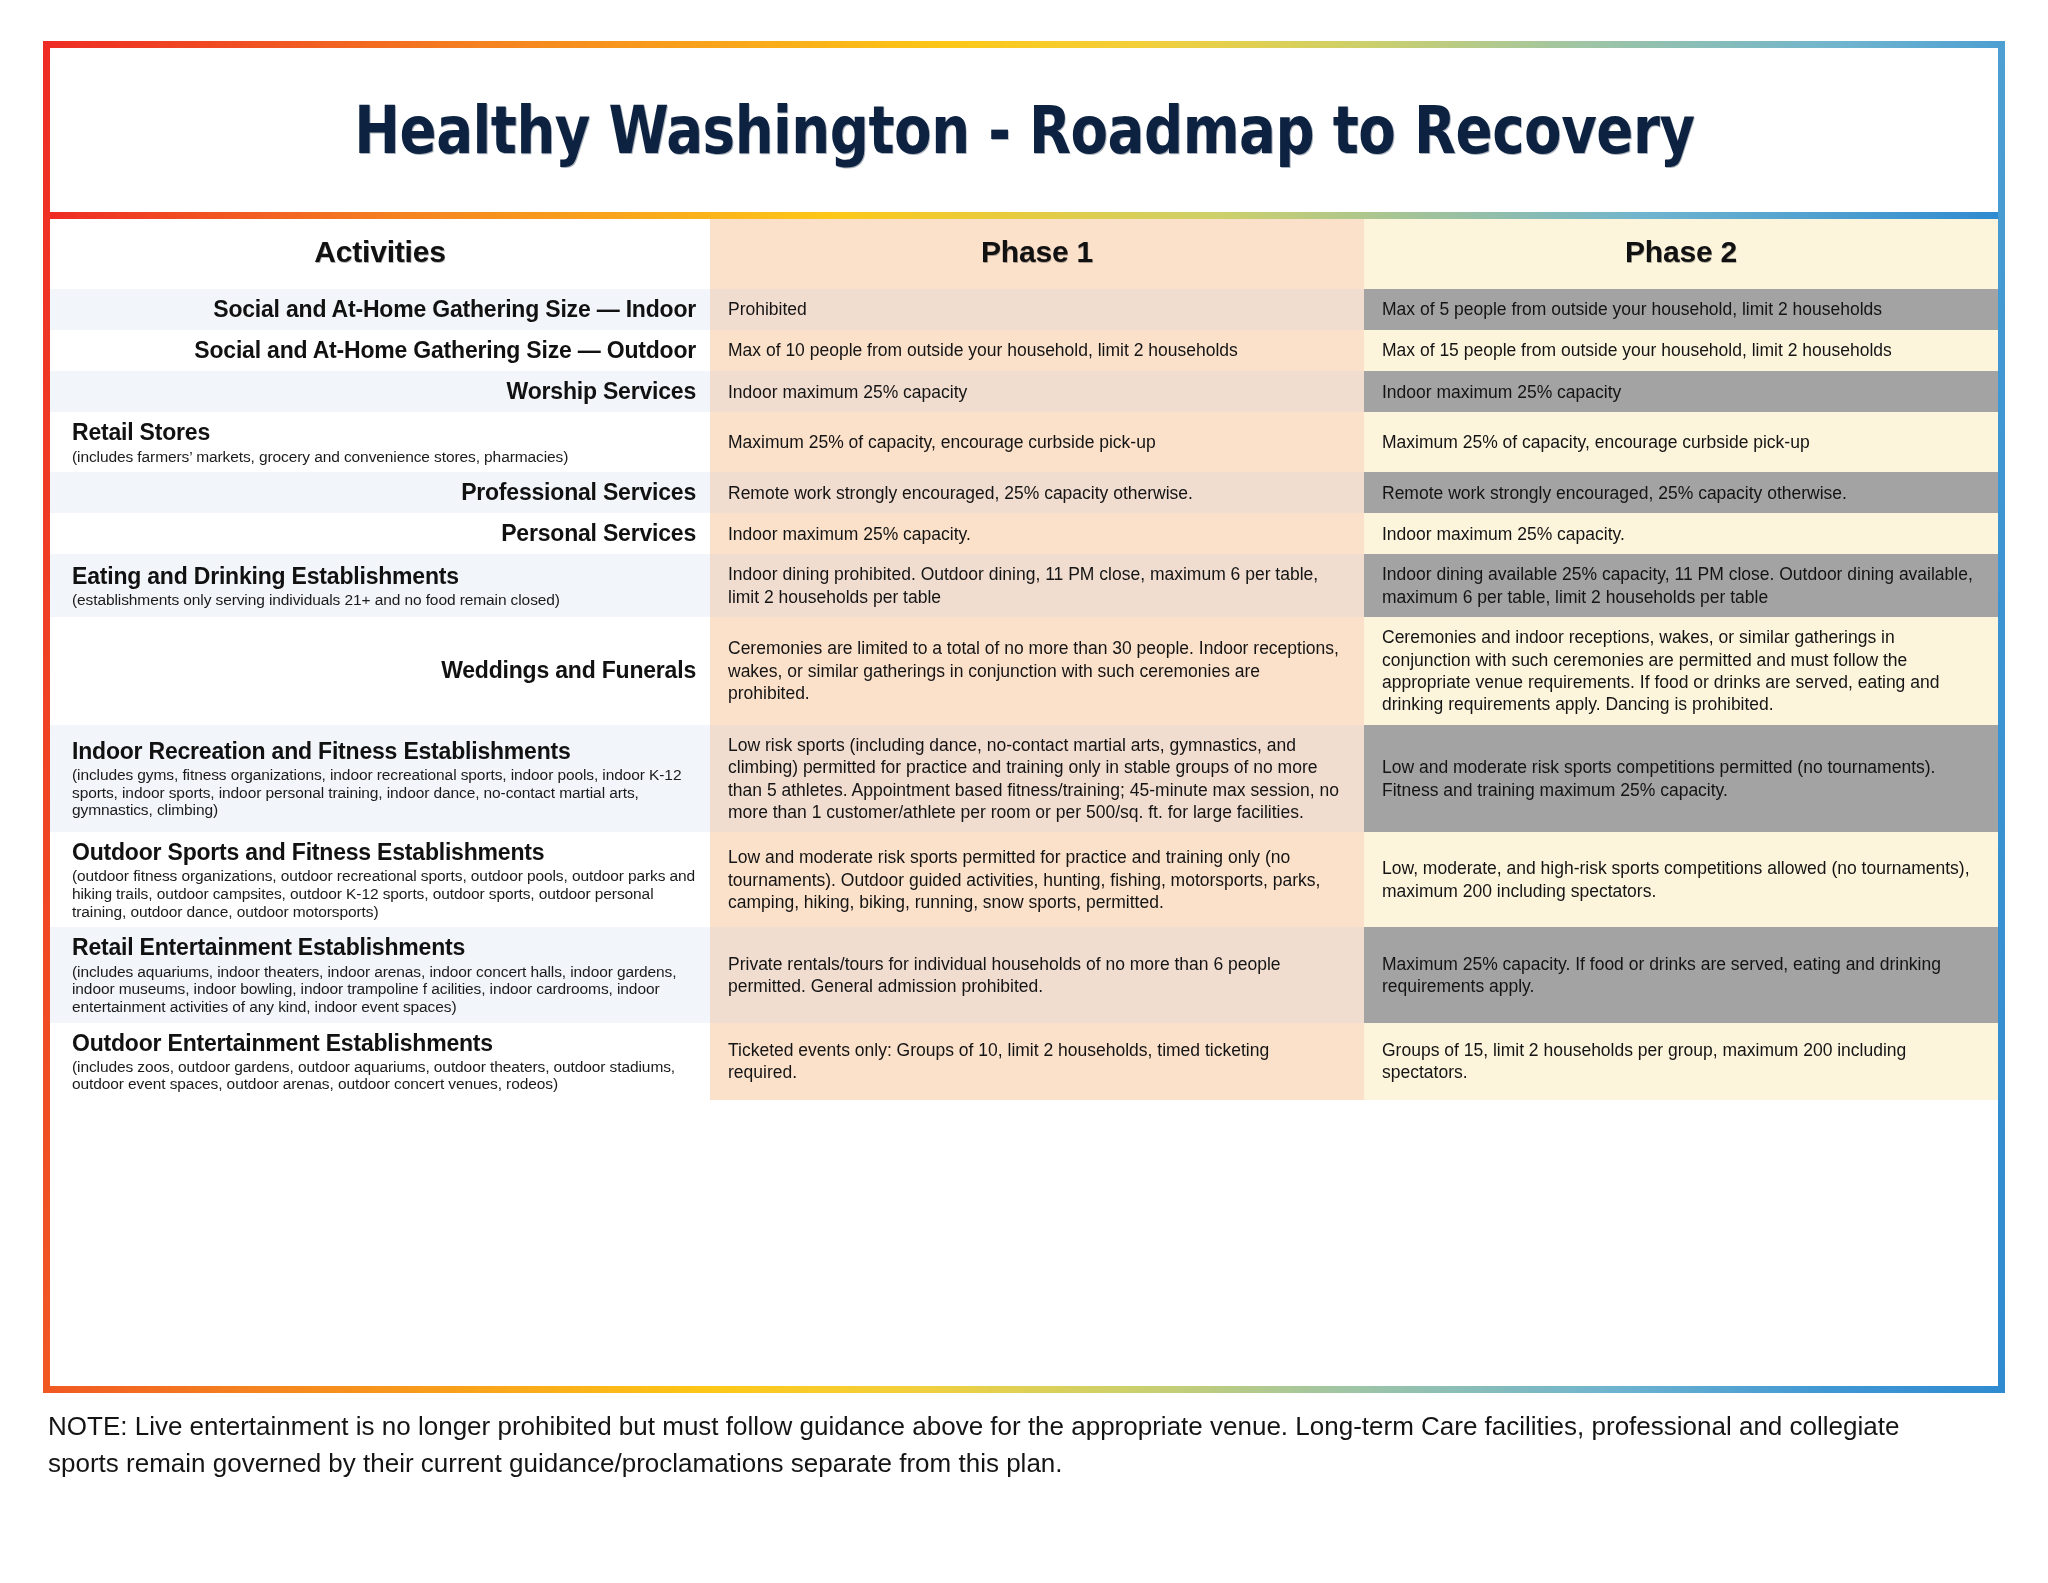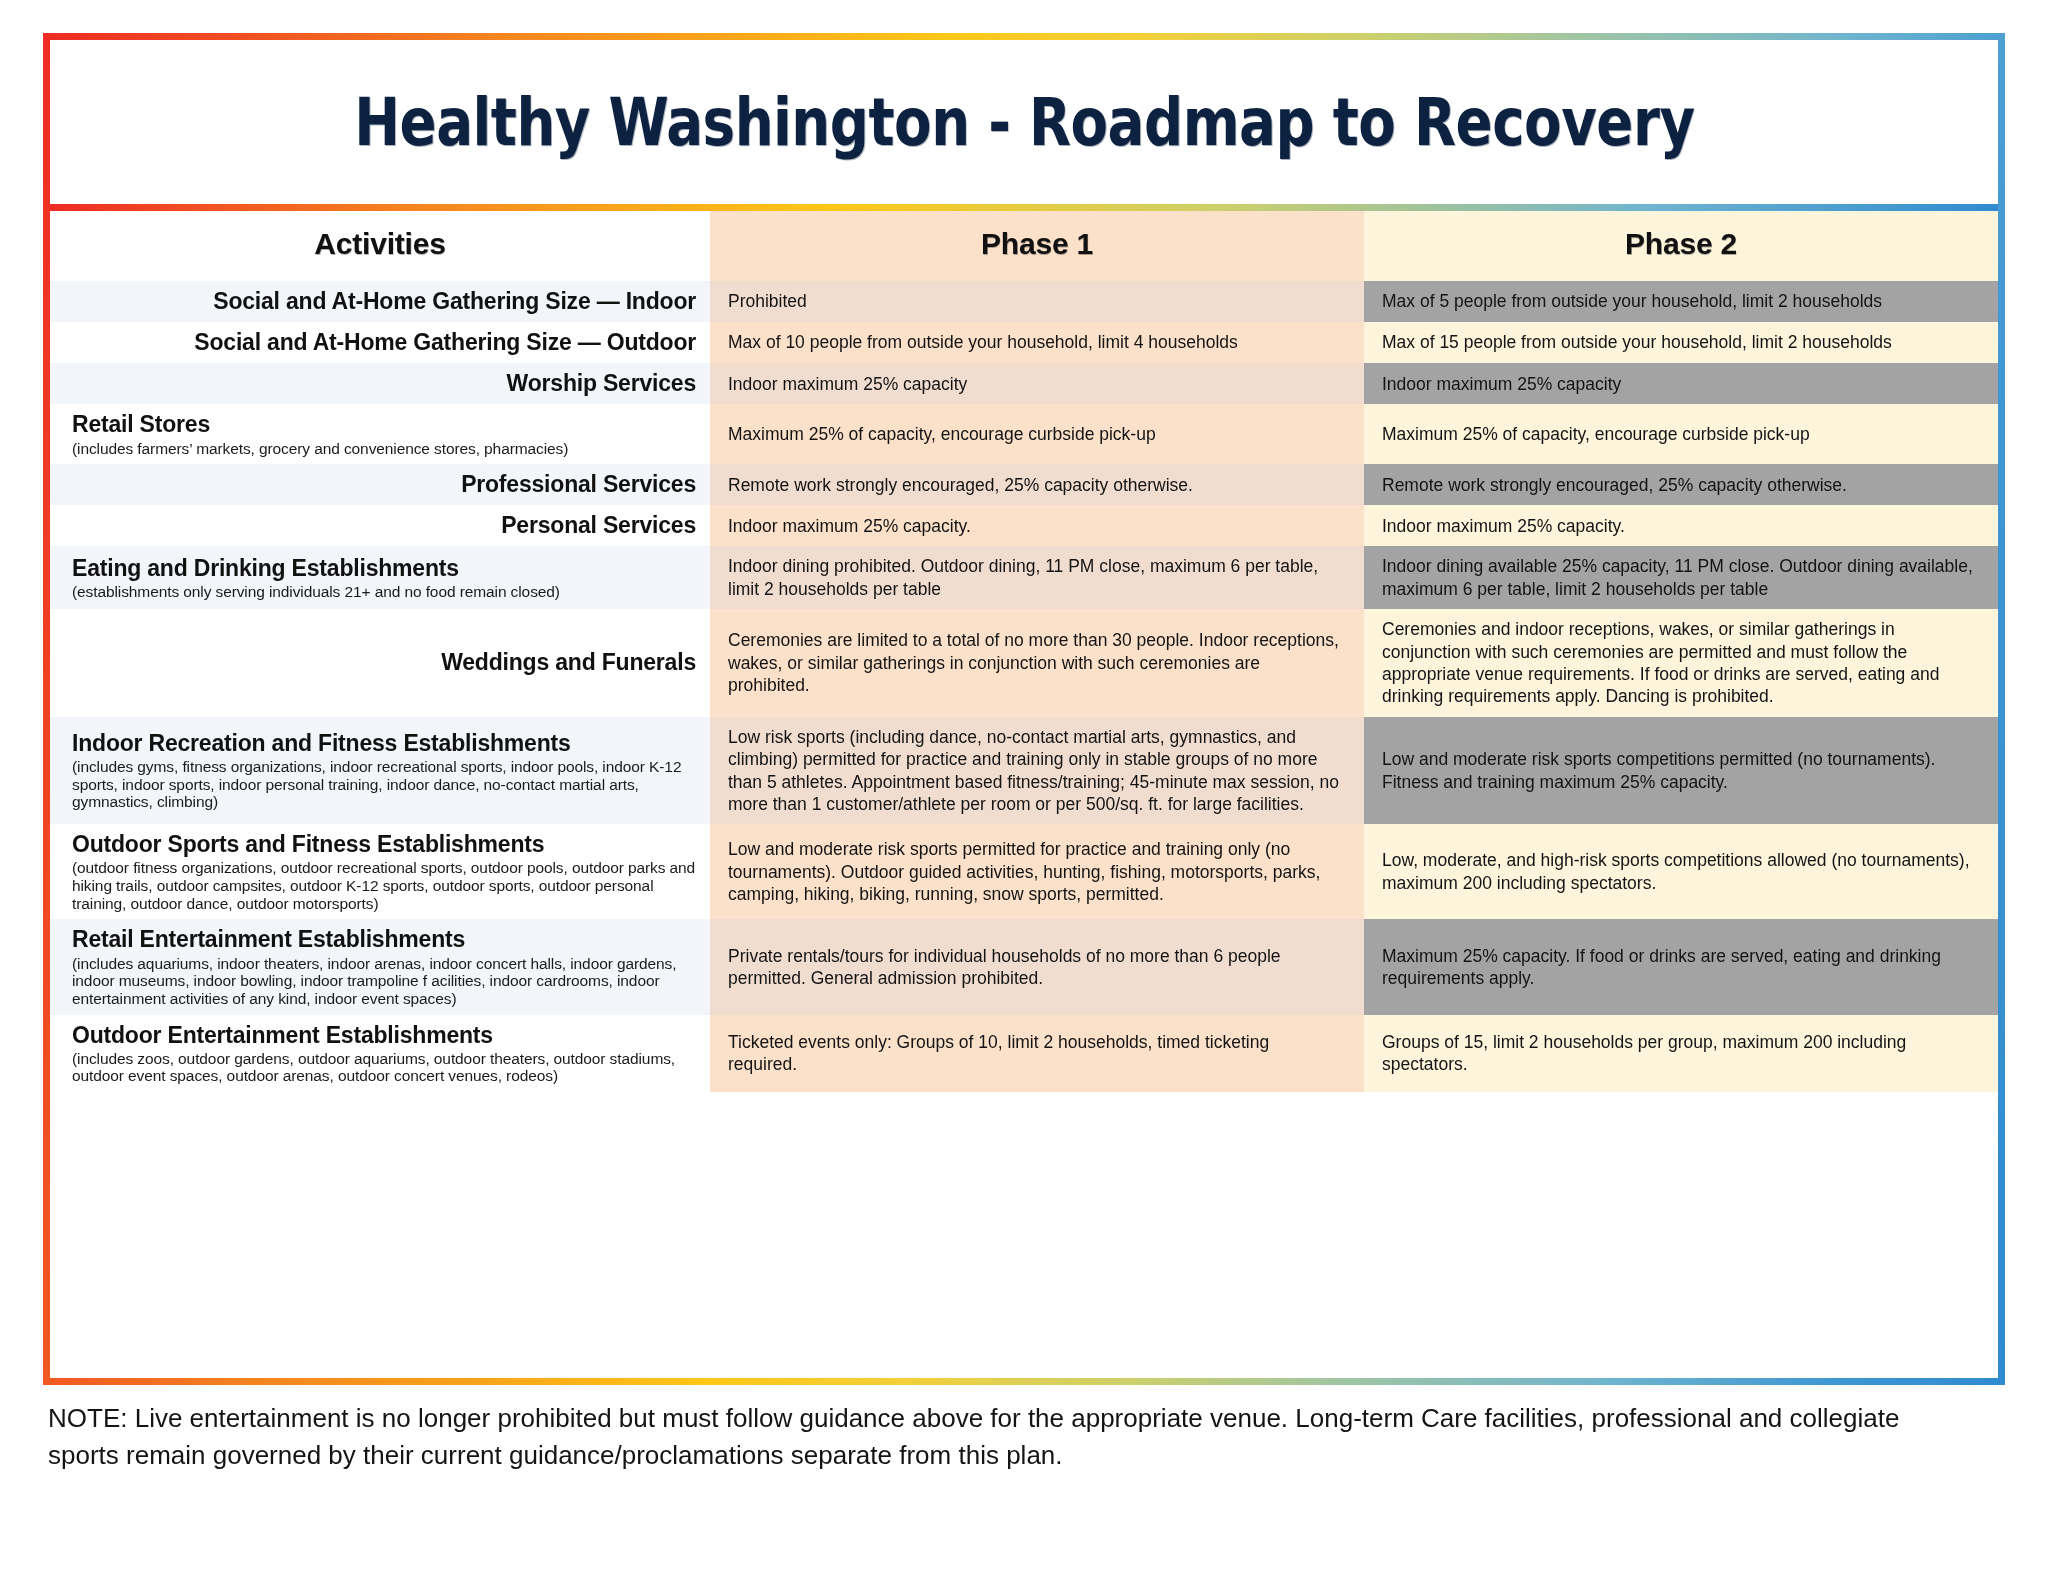--- a/index.html
+++ b/index.html
@@ -14,20 +14,21 @@
     -webkit-font-smoothing: antialiased;
   }
 
   
   .page {
     position: relative;
     width: 2048px;
     height: 1126px;
     box-sizing: border-box;
     padding: 0;
+    margin-top: 8px;
   }
 
   .frame {
     position: absolute;
     left: 43px;
     top: 33px;
     width: 1962px;
     height: 1352px;
     background: linear-gradient(100deg, #ee2b24 0%, #f04f22 9%, #f58220 20%,
                                 #f9a51a 31%, #fdc717 41%, #f3cf3a 50%,
@@ -197,21 +198,21 @@
             <td class="act act-center">
               <span class="act-title">Social and At-Home Gathering Size — Indoor</span>
             </td>
             <td class="p1">Prohibited</td>
             <td class="p2">Max of 5 people from outside your household, limit 2 households</td>
           </tr>
           <tr class="even">
             <td class="act act-center">
               <span class="act-title">Social and At-Home Gathering Size — Outdoor</span>
             </td>
-            <td class="p1">Max of 10 people from outside your household, limit 4 households</td>
+            <td class="p1">Max of 10 people from outside your household, limit 2 households</td>
             <td class="p2">Max of 15 people from outside your household, limit 2 households</td>
           </tr>
           <tr class="odd">
             <td class="act act-center">
               <span class="act-title">Worship Services</span>
             </td>
             <td class="p1">Indoor maximum 25% capacity</td>
             <td class="p2">Indoor maximum 25% capacity</td>
           </tr>
           <tr class="even">

